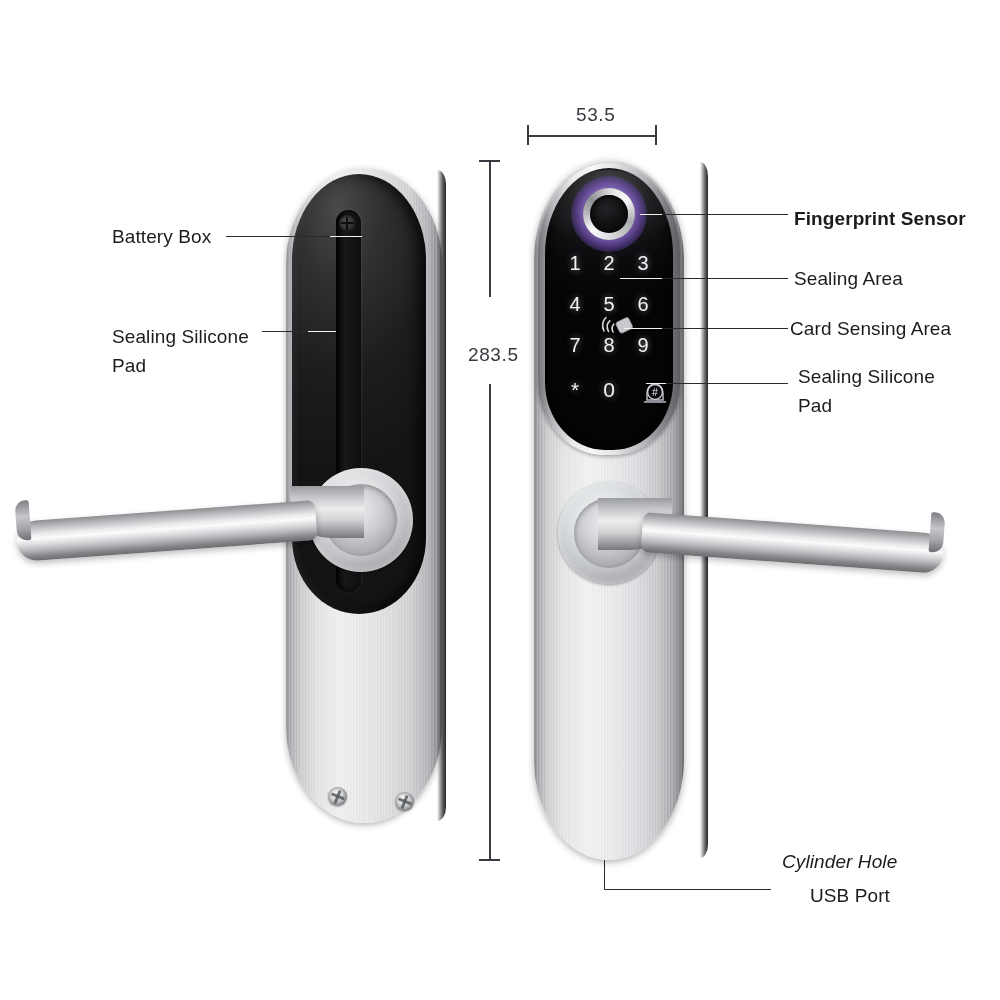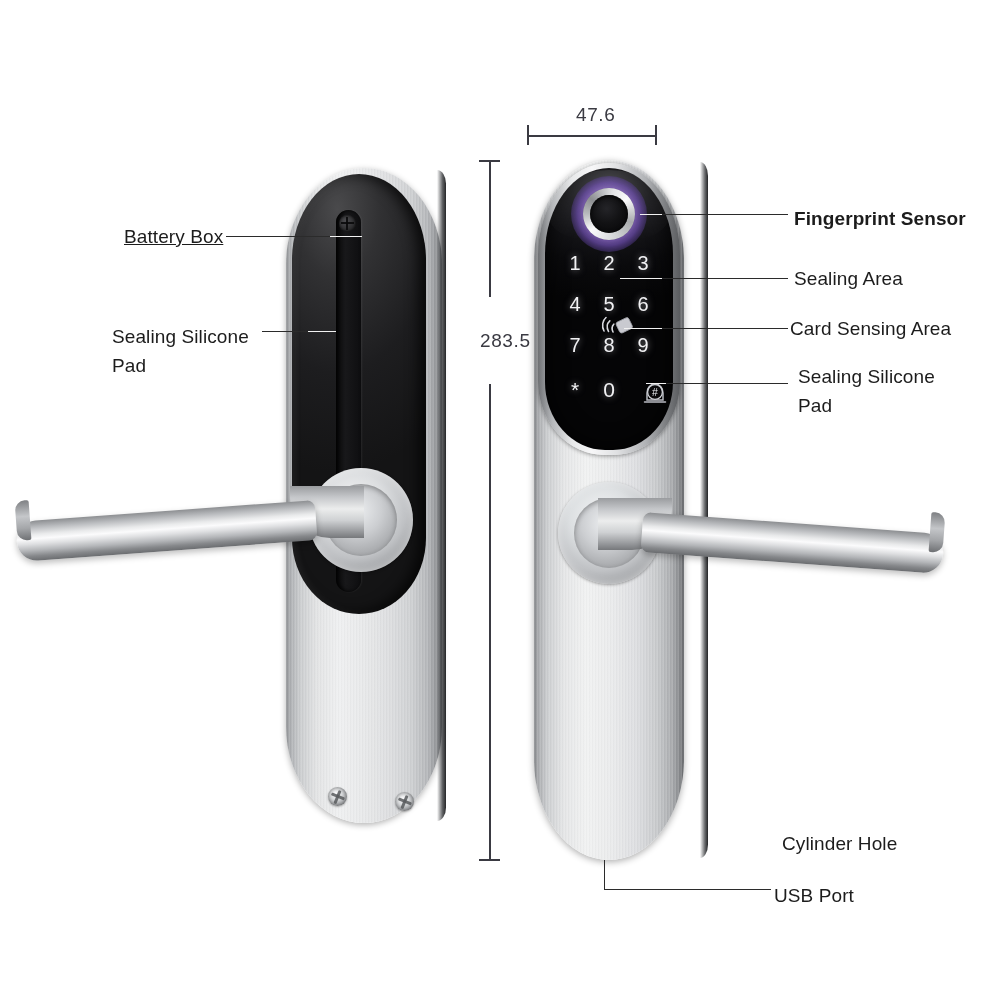--- a/index.html
+++ b/index.html
@@ -338,32 +338,32 @@
     transform: rotate(4.2deg);
     transform-origin: left center;
   }
 </style>
 </head>
 <body>
 
 <div id="stage">
 
   <div>
-    <div class="dim-label" style="left:576px; top:104px;">47.6</div>
+    <div class="dim-label" style="left:576px; top:104px;">53.5</div>
     <div class="dim-line" style="left:528px; top:135px; width:128px; height:1.6px;"></div>
     <div class="dim-tick" style="left:527px; top:125px; width:1.6px; height:20px;"></div>
     <div class="dim-tick" style="left:655px; top:125px; width:1.6px; height:20px;"></div>
   </div>
 
   <div>
     <div class="dim-line" style="left:489px; top:161px; width:1.6px; height:136px;"></div>
     <div class="dim-line" style="left:489px; top:384px; width:1.6px; height:476px;"></div>
     <div class="dim-tick" style="left:479px; top:160px; width:21px; height:1.6px;"></div>
     <div class="dim-tick" style="left:479px; top:859px; width:21px; height:1.6px;"></div>
-    <div class="dim-label" style="left:468px; top:330px;margin-left:12px;">283.5</div>
+    <div class="dim-label" style="left:468px; top:344px;">283.5</div>
   </div>
 
   <div id="left-lock">
     <div class="plate-left"></div>
     <div class="plate-left-edge"></div>
 
     <div class="battery-cover">
       <div class="battery-groove"></div>
       <div class="battery-screw"></div>
     </div>
@@ -431,21 +431,21 @@
     </div>
 
     <div class="rosette-r">
       <div class="rosette-r-inner"></div>
     </div>
     <div class="lever-r-neck"></div>
     <div class="lever-r-bar"></div>
     <div class="lever-r-cap"></div>
   </div>
 
-  <div class="anno" style="left:124px; top:226px;text-decoration:underline;">Battery Box</div>
+  <div class="anno" style="left:112px; top:226px;">Battery Box</div>
   <div class="leader" style="left:226px; top:236px; width:130px;"></div>
   <div class="leader light" style="left:330px; top:236px; width:32px;"></div>
 
   <div class="anno two-line" style="left:112px; top:322px; width:180px;">
     <div>Sealing Silicone</div>
     <div>Pad</div>
   </div>
   <div class="leader" style="left:262px; top:331px; width:70px;"></div>
   <div class="leader light" style="left:308px; top:331px; width:28px;"></div>
 
@@ -463,16 +463,16 @@
 
   <div class="leader" style="left:646px; top:383px; width:142px;"></div>
   <div class="leader light" style="left:646px; top:383px; width:20px;"></div>
   <div class="anno two-line" style="left:798px; top:362px; width:190px;">
     <div>Sealing Silicone</div>
     <div>Pad</div>
   </div>
 
   <div class="leader vert" style="left:604px; top:860px; height:30px;"></div>
   <div class="leader" style="left:604px; top:889px; width:167px;"></div>
-  <div class="anno" style="left:782px; top:833px;">Cylinder Hole</div>
-  <div class="anno" style="left:774px; top:885px;">USB Port</div>
+  <div class="anno" style="left:782px; top:851px;font-style:italic;">Cylinder Hole</div>
+  <div class="anno" style="left:810px; top:885px;">USB Port</div>
 
 </div>
 
 </body></html>

